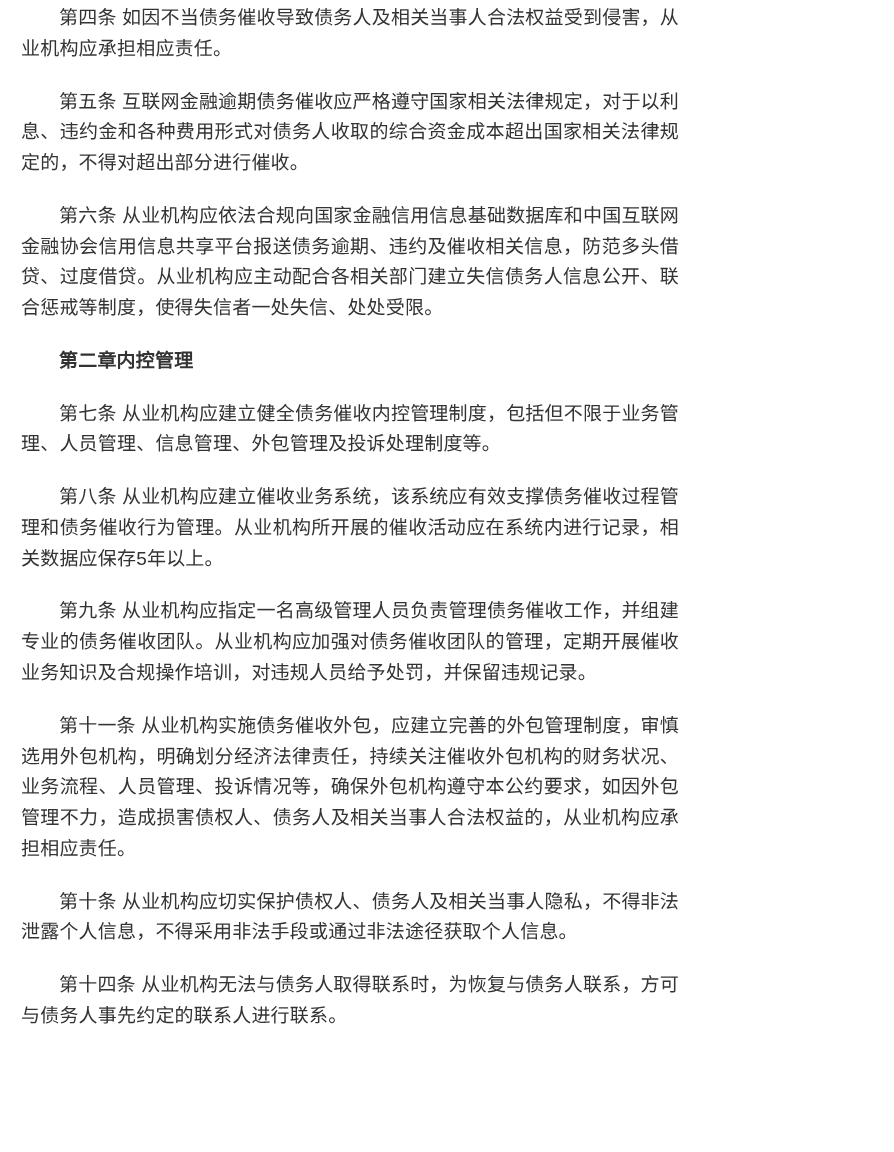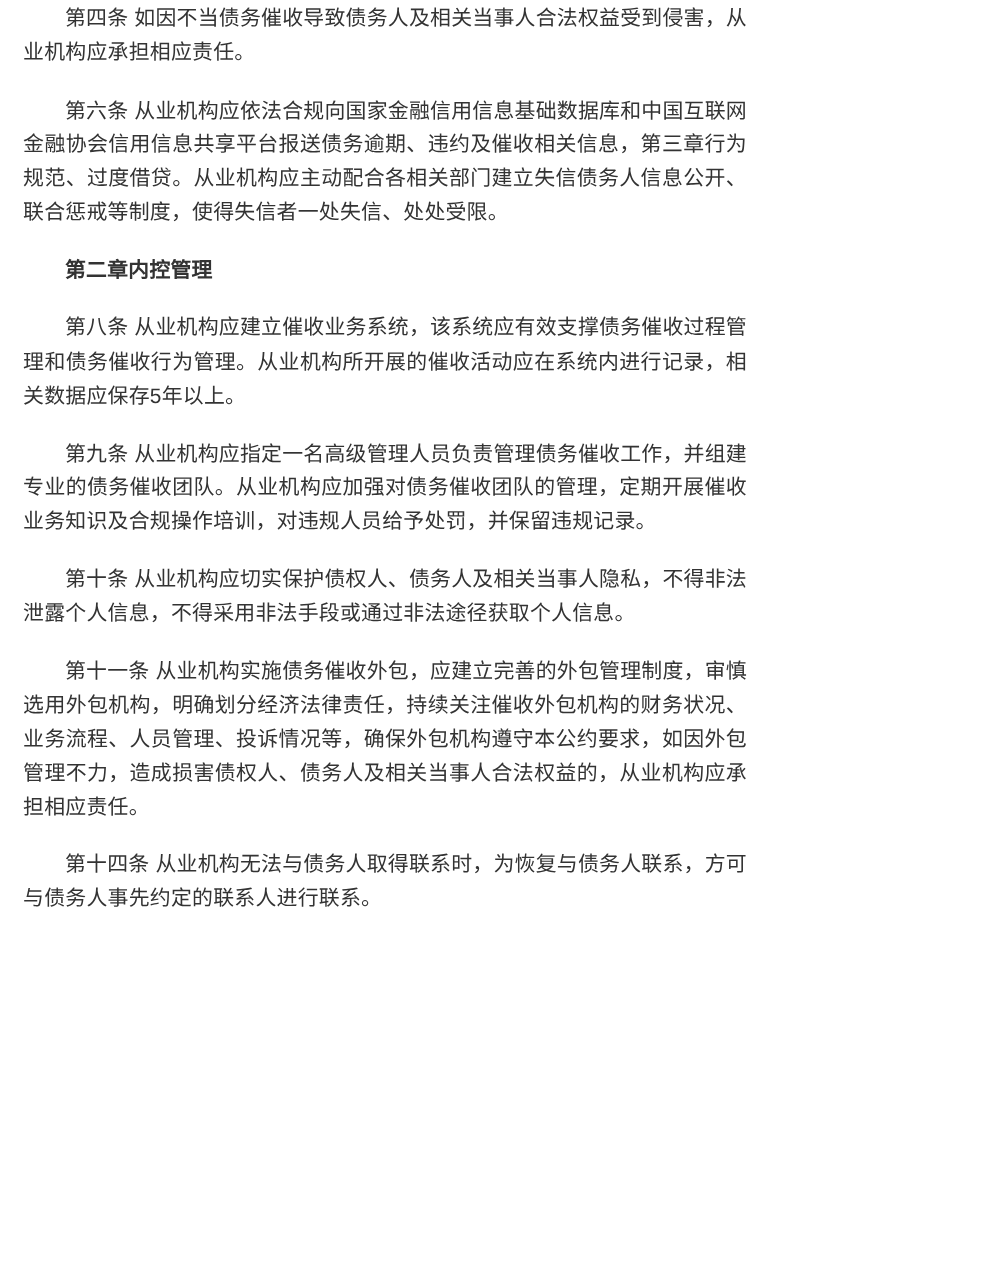--- a/index.html
+++ b/index.html
@@ -38,20 +38,22 @@
       font-size: 19px;
       font-weight: 700;
       color: #333333;
     }
   </style>
 </head>
 <body>
 
 <div class="article">
   <p class="para">第四条 如因不当债务催收导致债务人及相关当事人合法权益受到侵害，从业机构应承担相应责任。</p>
-  <p class="para">第六条 从业机构应依法合规向国家金融信用信息基础数据库和中国互联网金融协会信用信息共享平台报送债务逾期、违约及催收相关信息，第三章行为规范、过度借贷。从业机构应主动配合各相关部门建立失信债务人信息公开、联合惩戒等制度，使得失信者一处失信、处处受限。</p>
+  <p class="para">第五条 互联网金融逾期债务催收应严格遵守国家相关法律规定，对于以利息、违约金和各种费用形式对债务人收取的综合资金成本超出国家相关法律规定的，不得对超出部分进行催收。</p>
+  <p class="para">第六条 从业机构应依法合规向国家金融信用信息基础数据库和中国互联网金融协会信用信息共享平台报送债务逾期、违约及催收相关信息，防范多头借贷、过度借贷。从业机构应主动配合各相关部门建立失信债务人信息公开、联合惩戒等制度，使得失信者一处失信、处处受限。</p>
   <h2 class="chapter-heading">第二章内控管理</h2>
+  <p class="para">第七条 从业机构应建立健全债务催收内控管理制度，包括但不限于业务管理、人员管理、信息管理、外包管理及投诉处理制度等。</p>
   <p class="para">第八条 从业机构应建立催收业务系统，该系统应有效支撑债务催收过程管理和债务催收行为管理。从业机构所开展的催收活动应在系统内进行记录，相关数据应保存5年以上。</p>
   <p class="para">第九条 从业机构应指定一名高级管理人员负责管理债务催收工作，并组建专业的债务催收团队。从业机构应加强对债务催收团队的管理，定期开展催收业务知识及合规操作培训，对违规人员给予处罚，并保留违规记录。</p>
+  <p class="para">第十一条 从业机构实施债务催收外包，应建立完善的外包管理制度，审慎选用外包机构，明确划分经济法律责任，持续关注催收外包机构的财务状况、业务流程、人员管理、投诉情况等，确保外包机构遵守本公约要求，如因外包管理不力，造成损害债权人、债务人及相关当事人合法权益的，从业机构应承担相应责任。</p>
   <p class="para">第十条 从业机构应切实保护债权人、债务人及相关当事人隐私，不得非法泄露个人信息，不得采用非法手段或通过非法途径获取个人信息。</p>
-  <p class="para">第十一条 从业机构实施债务催收外包，应建立完善的外包管理制度，审慎选用外包机构，明确划分经济法律责任，持续关注催收外包机构的财务状况、业务流程、人员管理、投诉情况等，确保外包机构遵守本公约要求，如因外包管理不力，造成损害债权人、债务人及相关当事人合法权益的，从业机构应承担相应责任。</p>
   <p class="para">第十四条 从业机构无法与债务人取得联系时，为恢复与债务人联系，方可与债务人事先约定的联系人进行联系。</p>
 </div>
 
 </body></html>

